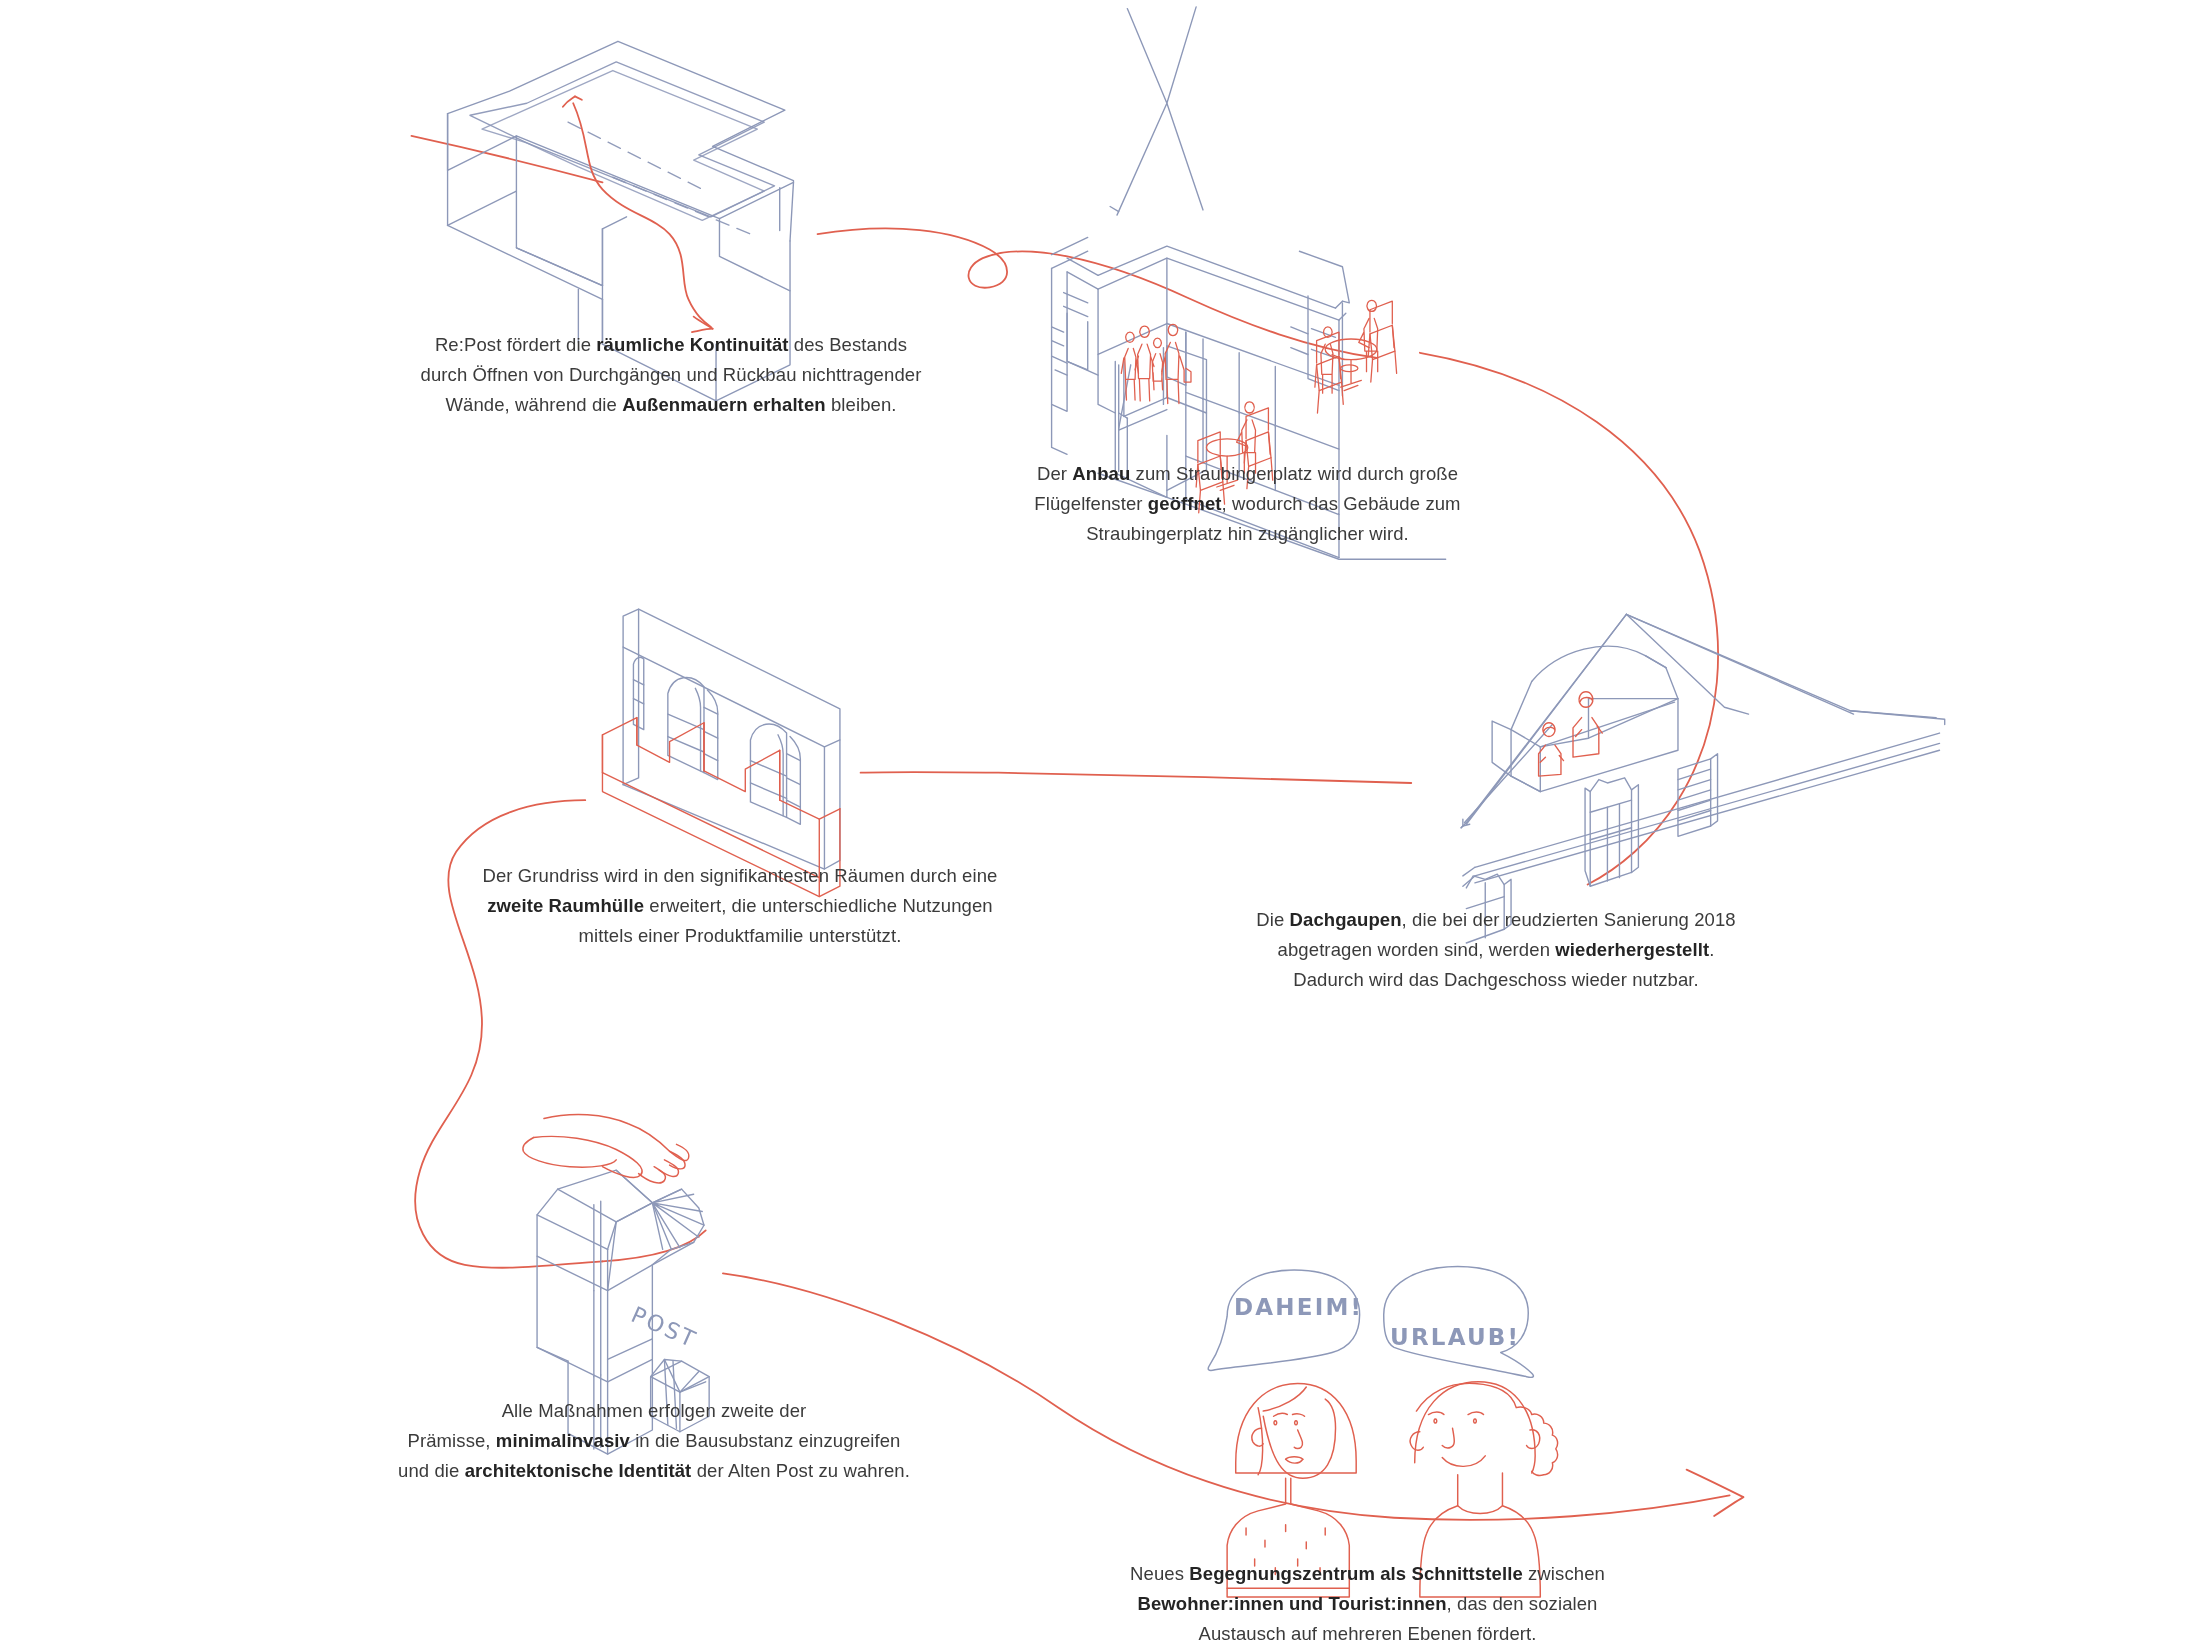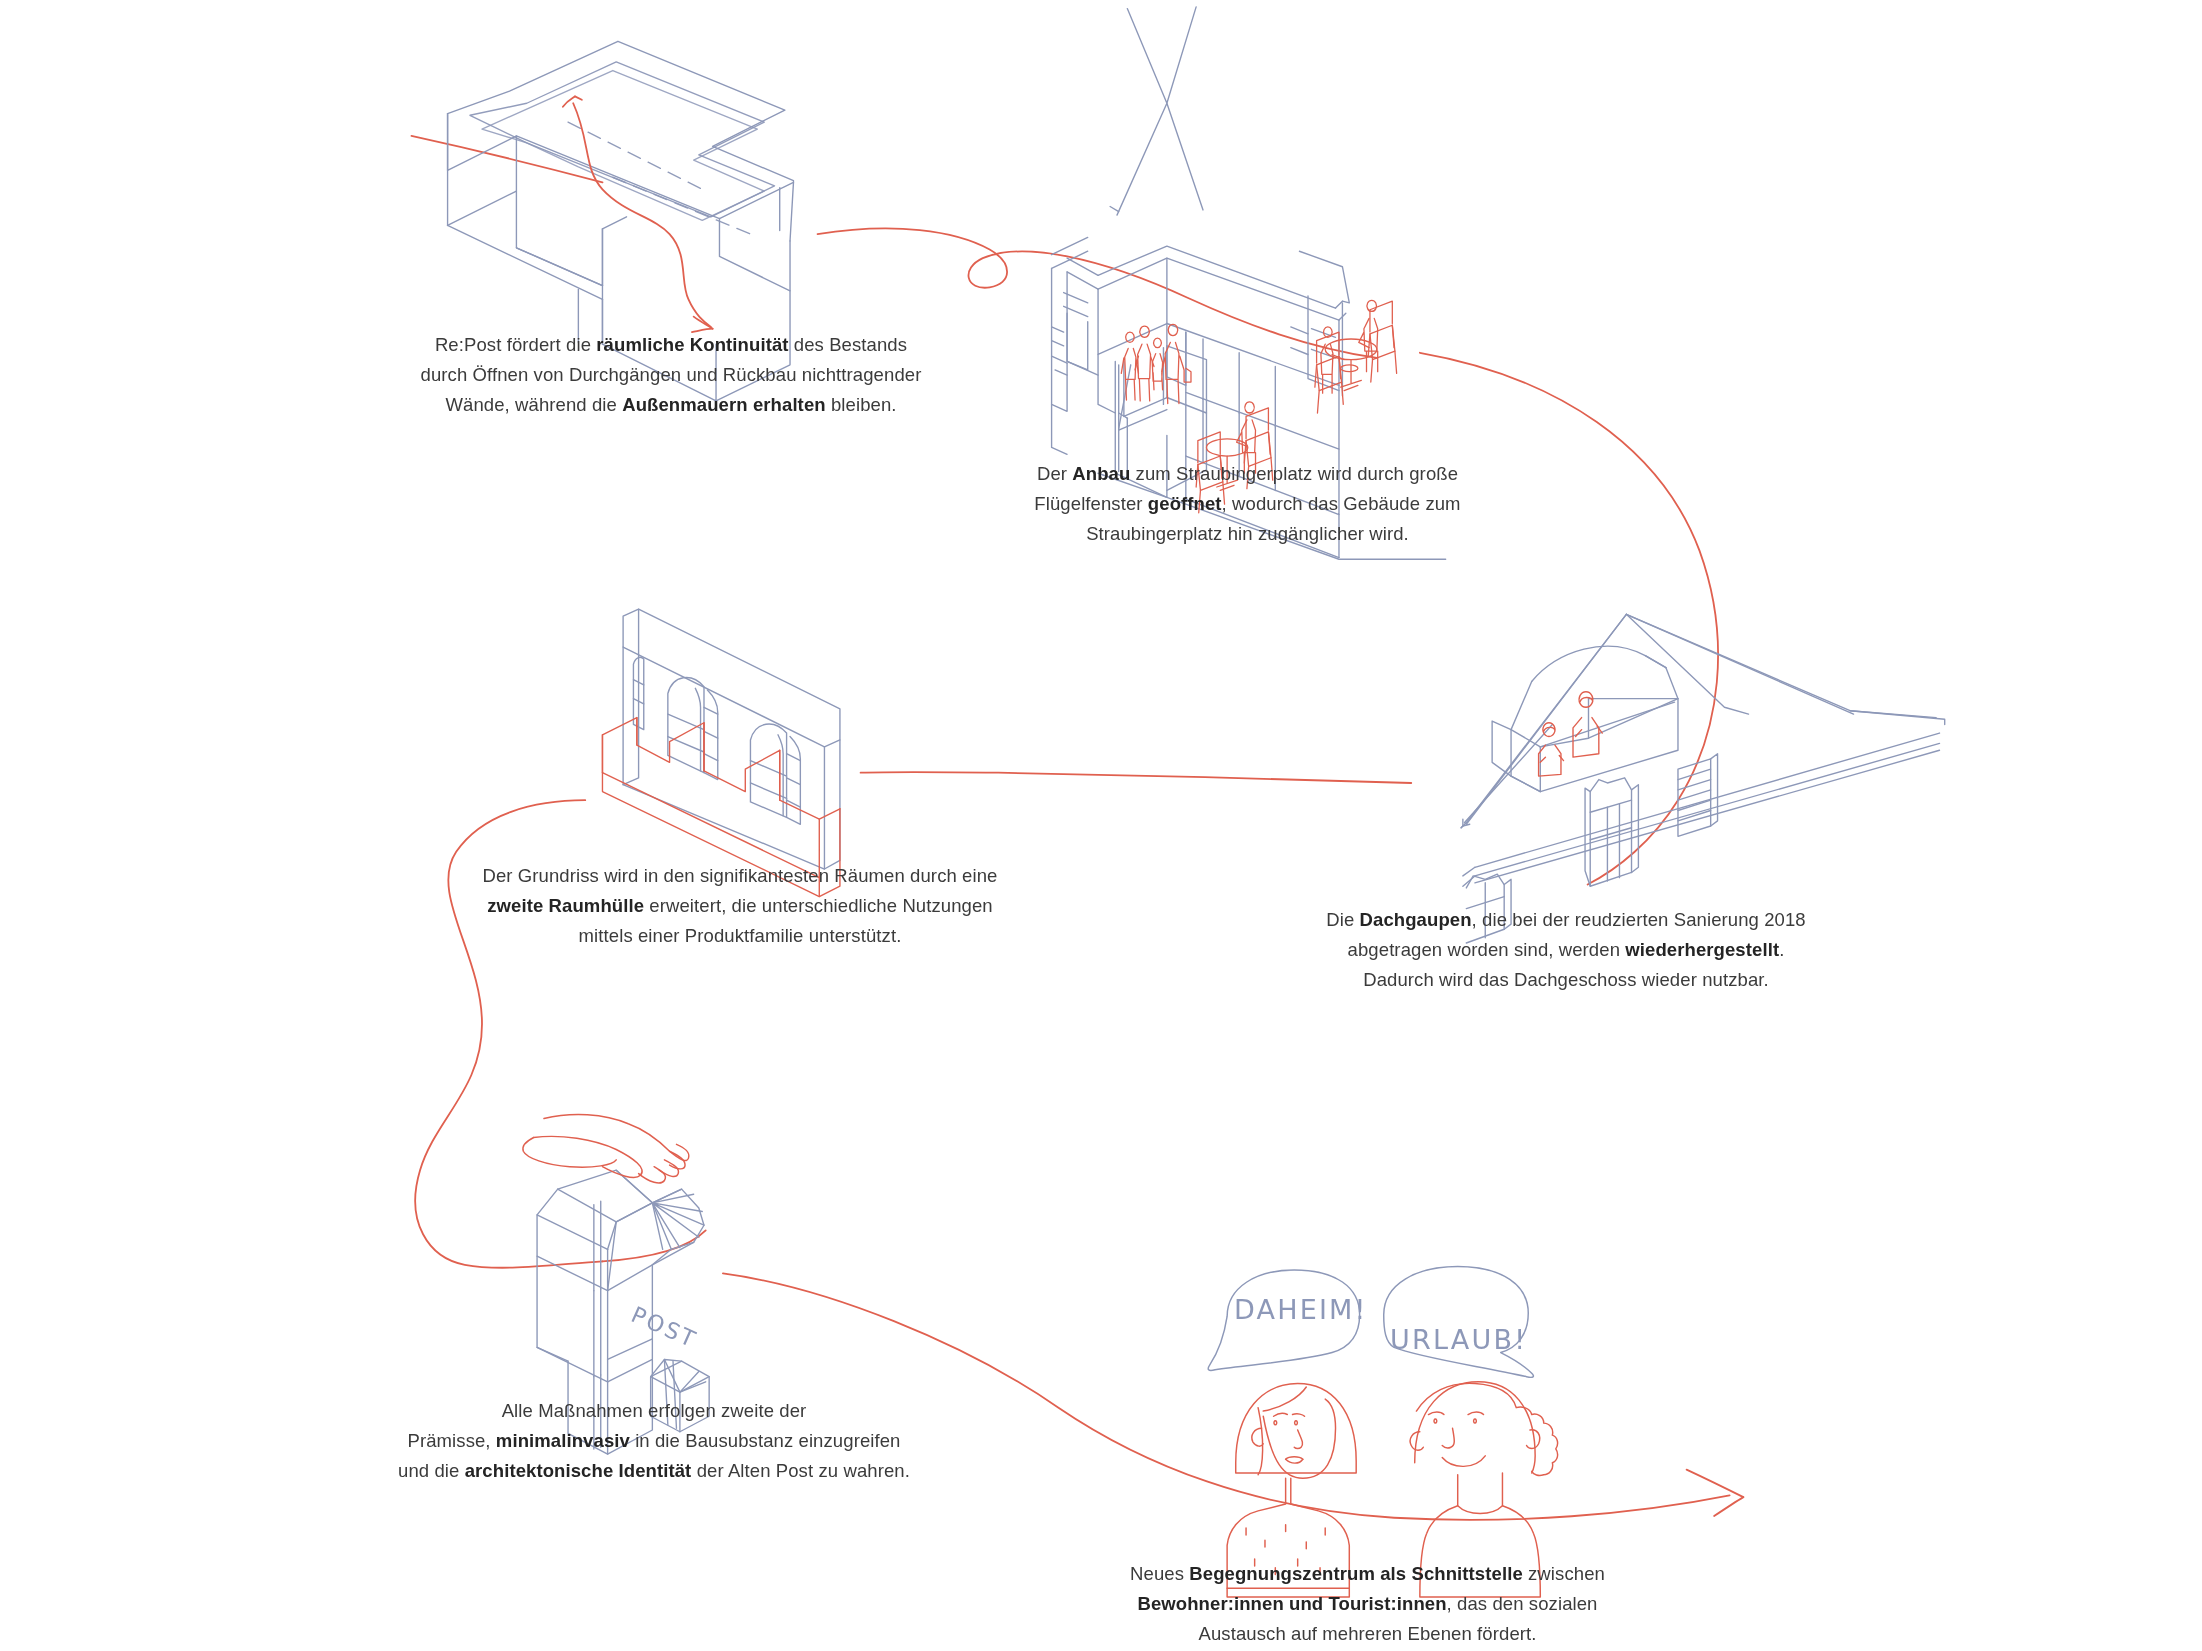--- a/index.html
+++ b/index.html
@@ -12,26 +12,26 @@
   .layer{position:absolute;top:0;left:0;width:2203px;height:1652px;}
   .caption{
     position:absolute;text-align:center;color:#3b3b3b;
     font-size:18.5px;line-height:1.62;letter-spacing:0.1px;
     font-weight:400;white-space:pre-line;
   }
   .caption b{font-weight:700;color:#242424;}
   .cap1{left:370px;top:330px;width:602px;}
   .cap2{left:981px;top:459px;width:533px;}
   .cap3{left:482px;top:861px;width:516px;}
-  .cap4{left:1308px;top:905px;width:516px;}
+  .cap4{left:1238px;top:905px;width:516px;}
   .cap5{left:396px;top:1396px;width:516px;}
   .cap6{left:1101px;top:1559px;width:533px;}
   .bubbletext{
-    position:absolute;color:#8d98b8;font-size:27px;letter-spacing:2.2px;
-    font-family:"DejaVu Sans", sans-serif;font-weight:400;
+    position:absolute;color:#8d98b8;font-size:23px;letter-spacing:2.2px;
+    font-family:"DejaVu Sans", sans-serif;font-weight:700;
   }
   .postlabel{
     position:absolute;color:#8d98b8;font-size:22.4px;letter-spacing:2.6px;
     font-family:"DejaVu Sans", sans-serif;
     transform:rotate(24deg);transform-origin:left top;
   }
 </style>
 </head>
 <body>
 

